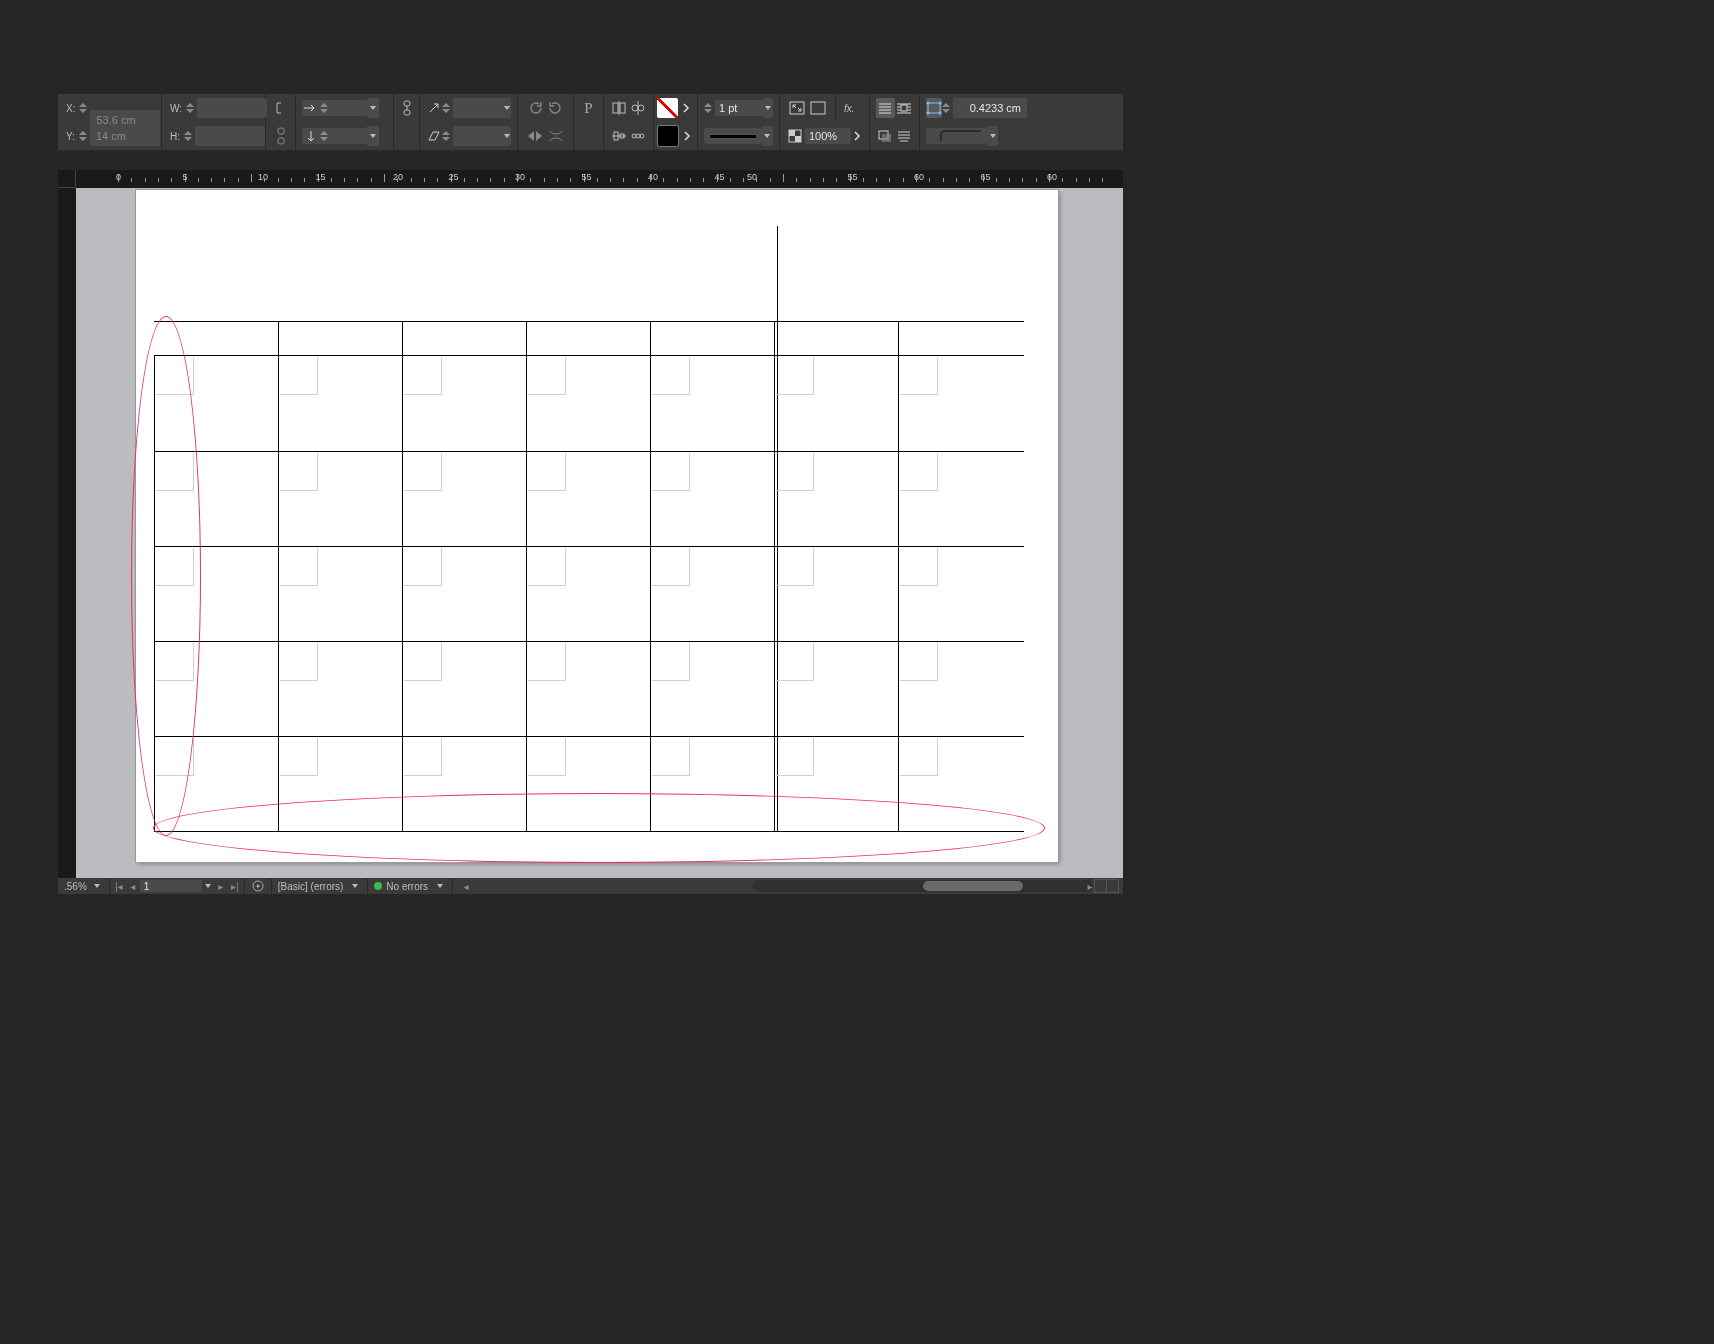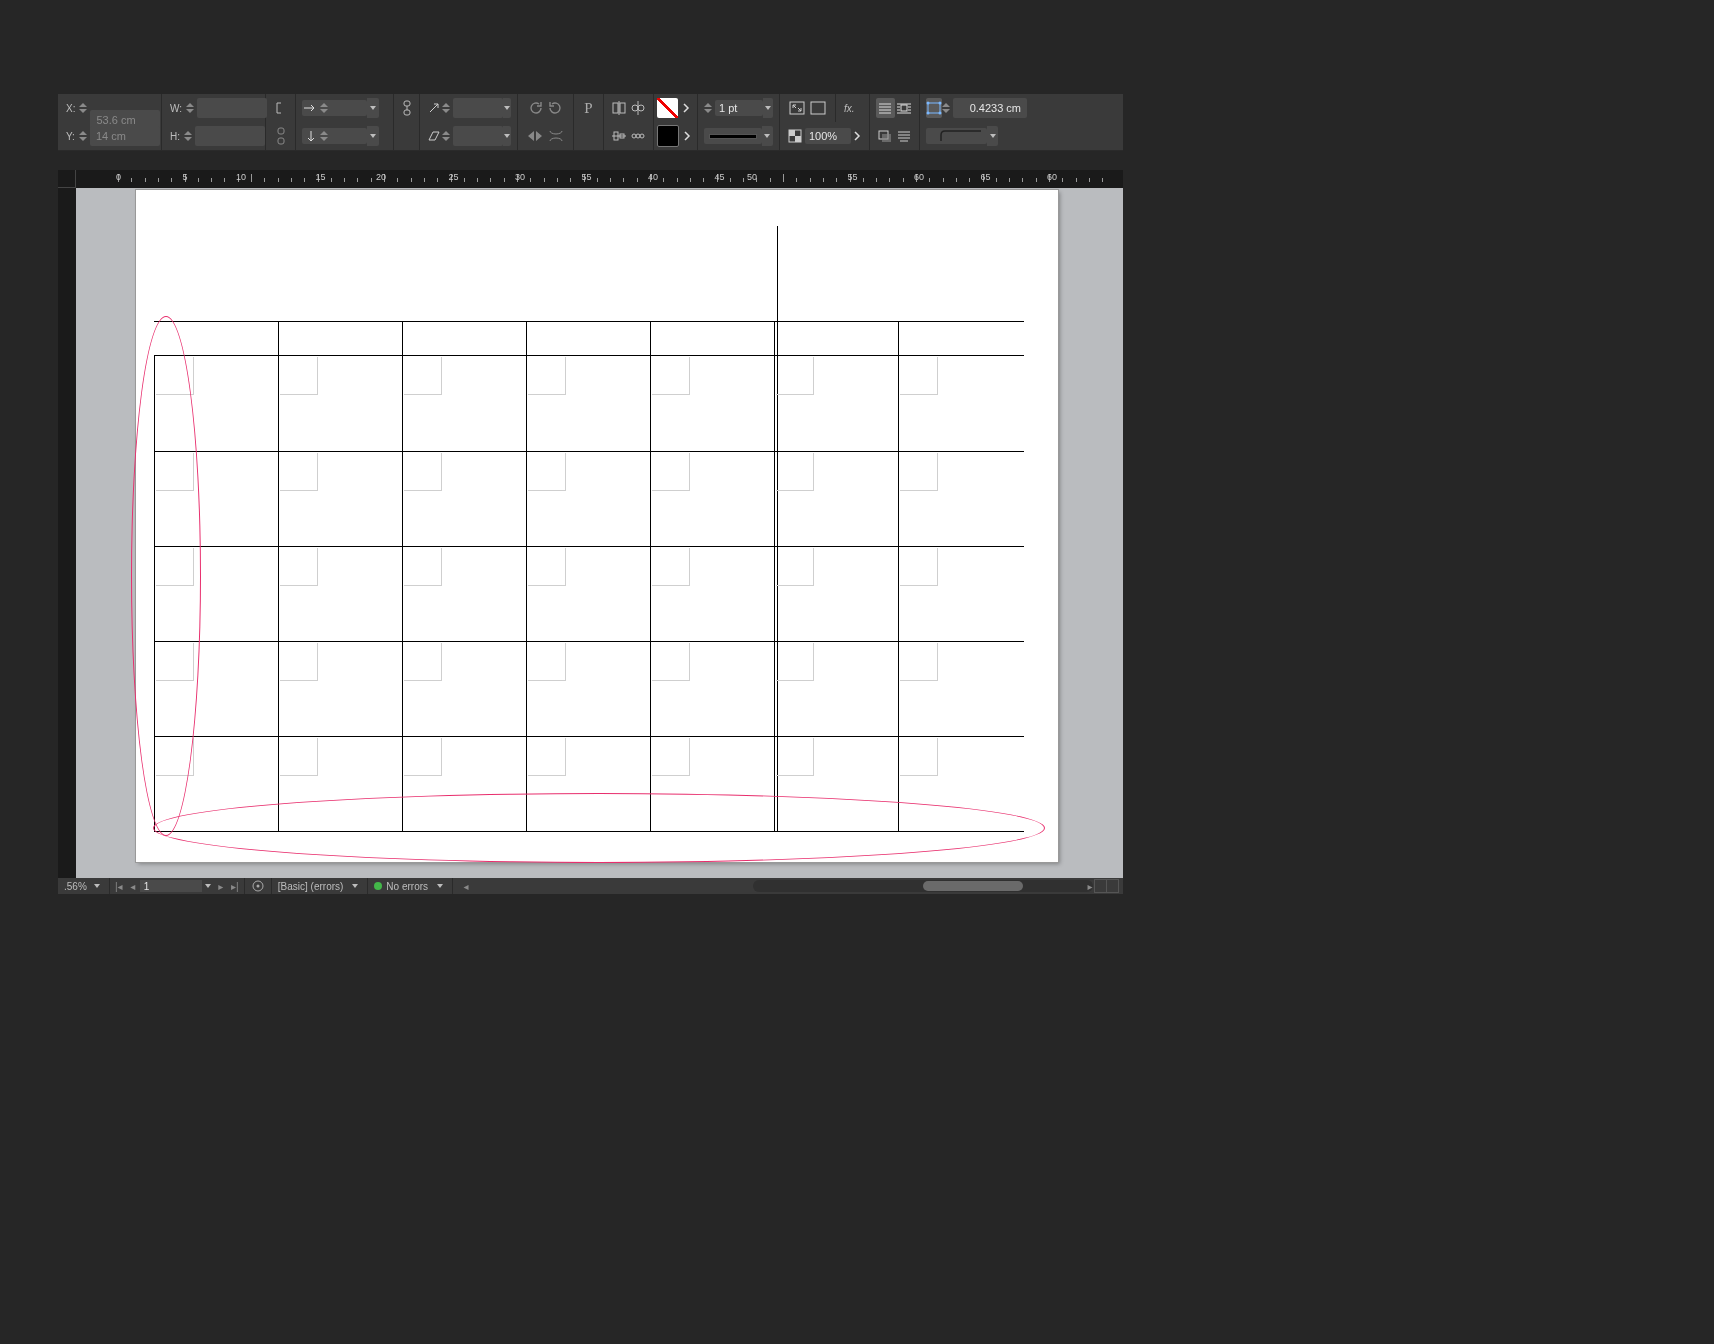--- a/index.html
+++ b/index.html
@@ -434,33 +434,33 @@
         <div class="tick" style="left: 68.6px;"></div>
         <div class="tick" style="left: 81.9px;"></div>
         <div class="tick" style="left: 95.2px;"></div>
         <div class="tick major" style="left: 108.5px;"></div>
         <div class="ticklbl" style="left: 106.5px;">5</div>
         <div class="tick" style="left: 121.8px;"></div>
         <div class="tick" style="left: 135.1px;"></div>
         <div class="tick" style="left: 148.4px;"></div>
         <div class="tick" style="left: 161.7px;"></div>
         <div class="tick major" style="left: 175px;"></div>
-        <div class="ticklbl" style="left: 160px;">10</div>
+        <div class="ticklbl" style="left: 182px;">10</div>
         <div class="tick" style="left: 188.3px;"></div>
         <div class="tick" style="left: 201.6px;"></div>
         <div class="tick" style="left: 214.9px;"></div>
         <div class="tick" style="left: 228.2px;"></div>
         <div class="tick major" style="left: 241.5px;"></div>
         <div class="ticklbl" style="left: 239.5px;">15</div>
         <div class="tick" style="left: 254.8px;"></div>
         <div class="tick" style="left: 268.1px;"></div>
         <div class="tick" style="left: 281.4px;"></div>
         <div class="tick" style="left: 294.7px;"></div>
         <div class="tick major" style="left: 308px;"></div>
-        <div class="ticklbl" style="left: 300px;">20</div>
+        <div class="ticklbl" style="left: 317px;">20</div>
         <div class="tick" style="left: 321.3px;"></div>
         <div class="tick" style="left: 334.6px;"></div>
         <div class="tick" style="left: 347.9px;"></div>
         <div class="tick" style="left: 361.2px;"></div>
         <div class="tick major" style="left: 374.5px;"></div>
         <div class="ticklbl" style="left: 372.5px;">25</div>
         <div class="tick" style="left: 387.8px;"></div>
         <div class="tick" style="left: 401.1px;"></div>
         <div class="tick" style="left: 414.4px;"></div>
         <div class="tick" style="left: 427.7px;"></div>

